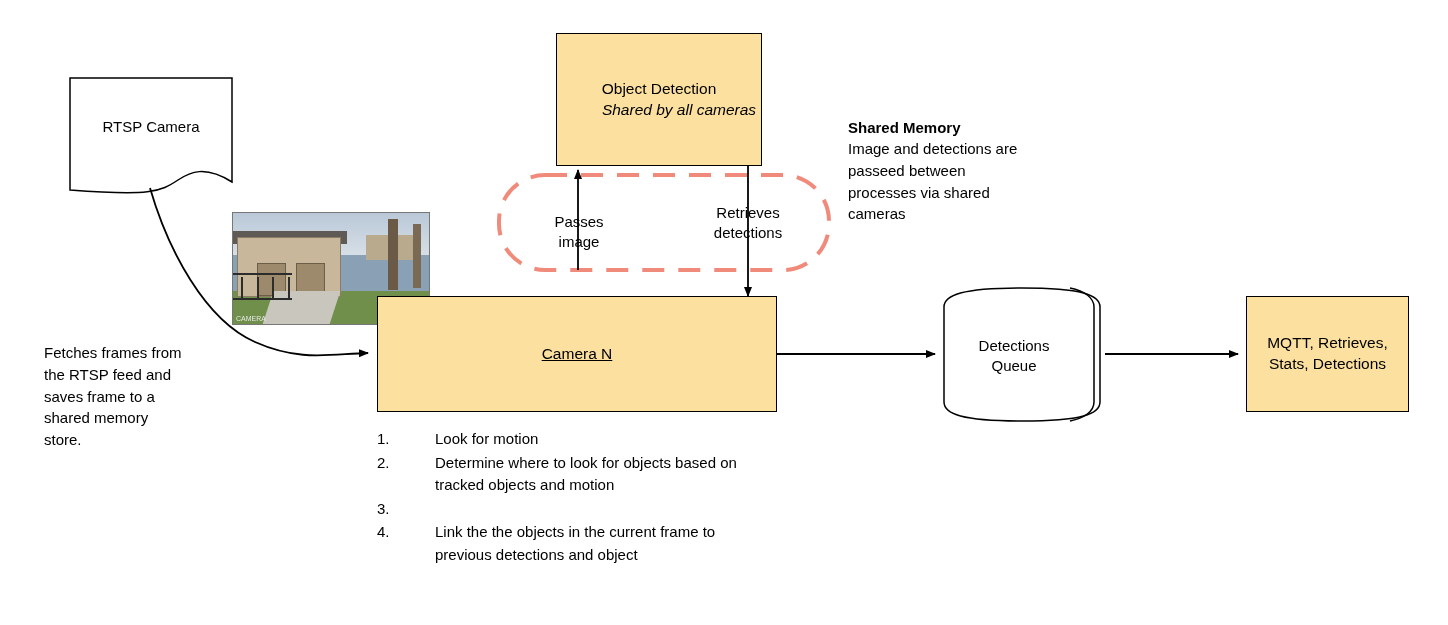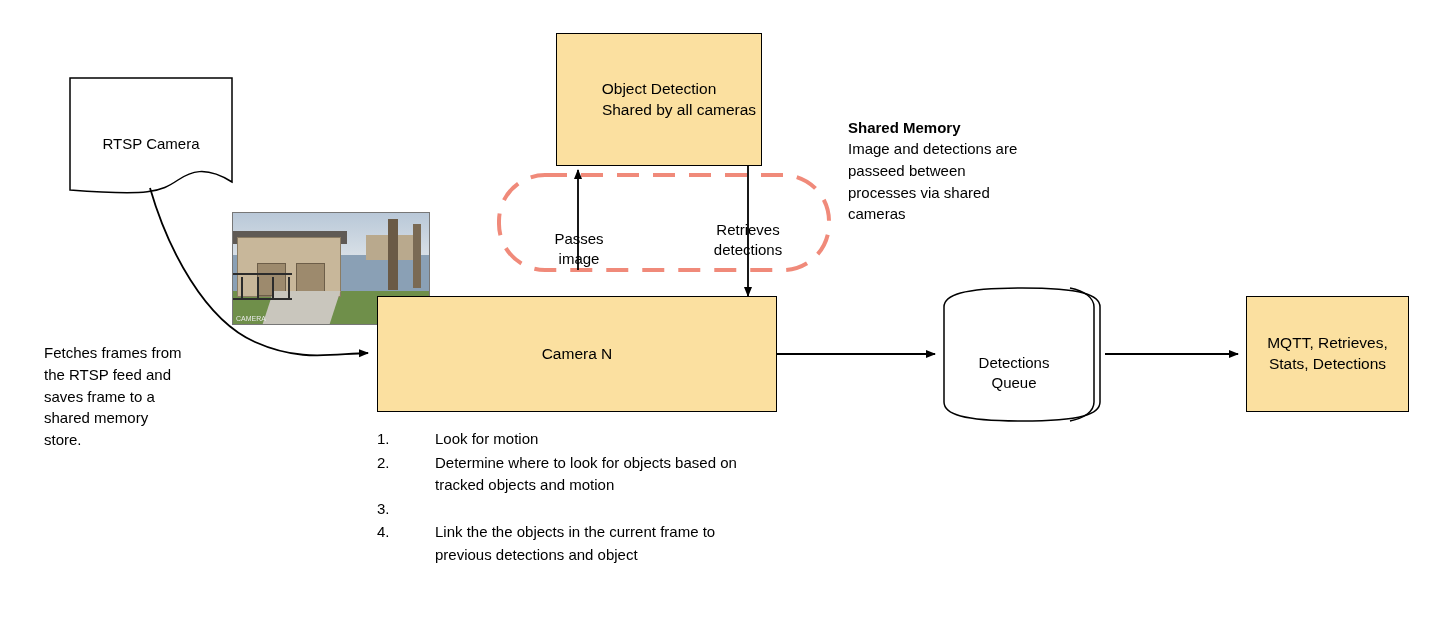--- a/index.html
+++ b/index.html
@@ -25,34 +25,34 @@
     border: 1.5px solid #000000;
     display: flex;
     flex-direction: column;
     align-items: center;
     justify-content: center;
     text-align: center;
     font-size: 15.5px;
     line-height: 1.35;
   }
   .box .sub {
+    font-style: italic;
     margin-left: 40px;
   }
   .text-block {
     position: absolute;
     font-size: 15px;
     line-height: 1.45;
     white-space: pre-line;
   }
   .label {
     position: absolute;
     font-size: 15px;
     line-height: 1.3;
     text-align: center;
-    margin-top: 17px;
   }
   svg.overlay {
     position: absolute;
     left: 0;
     top: 0;
     width: 1448px;
     height: 625px;
     pointer-events: none;
   }
   .steps {
@@ -231,21 +231,21 @@
     <div class="cam-fence"></div>
     <div class="cam-post" style="left:4%;"></div>
     <div class="cam-post" style="left:12%;"></div>
     <div class="cam-post" style="left:20%;"></div>
     <div class="cam-post" style="left:28%;"></div>
     <div class="cam-tree"></div>
     <div class="cam-tree2"></div>
     <div class="cam-stamp">CAMERA</div>
   </div>
 
-  <div class="node box" style="left:377px; top:296px; width:400px; height:116px;">
+  <div class="node box" style="left:377px; top:296px; width:400px; height:116px;text-decoration:underline;">
     <div>Camera N</div>
   </div>
 
   <div class="steps" style="left:377px; top:428px; width:400px;">
     <div class="row">
       <div class="num">1.</div>
       <div class="txt">Look for motion</div>
     </div>
     <div class="row">
       <div class="num">2.</div>

